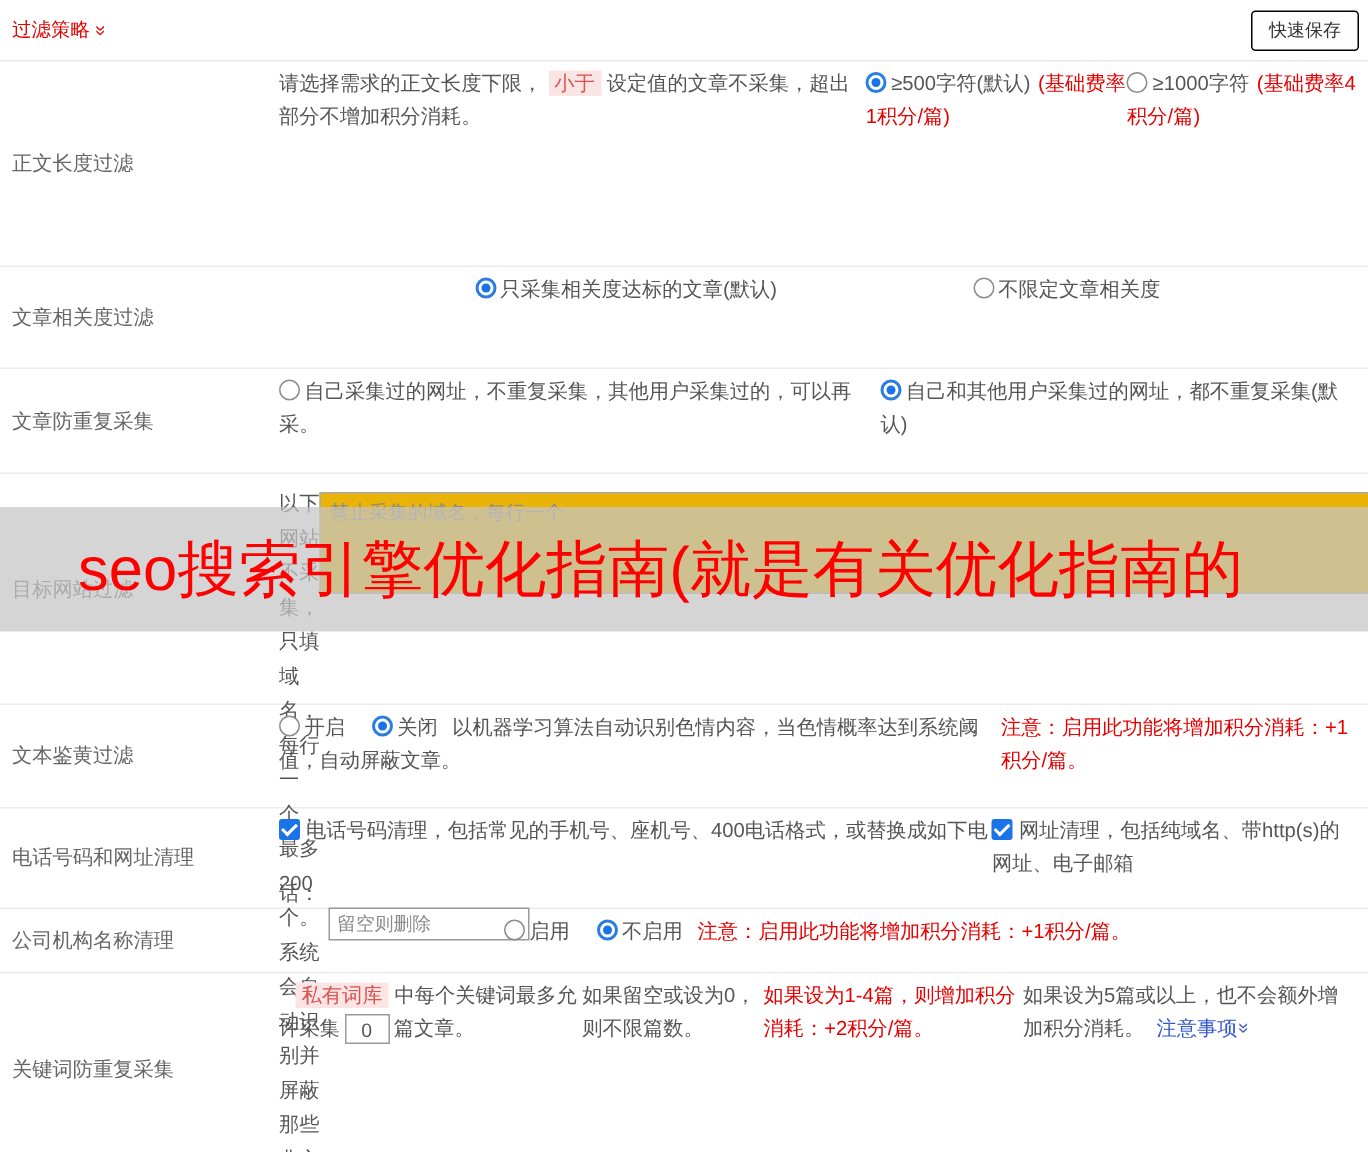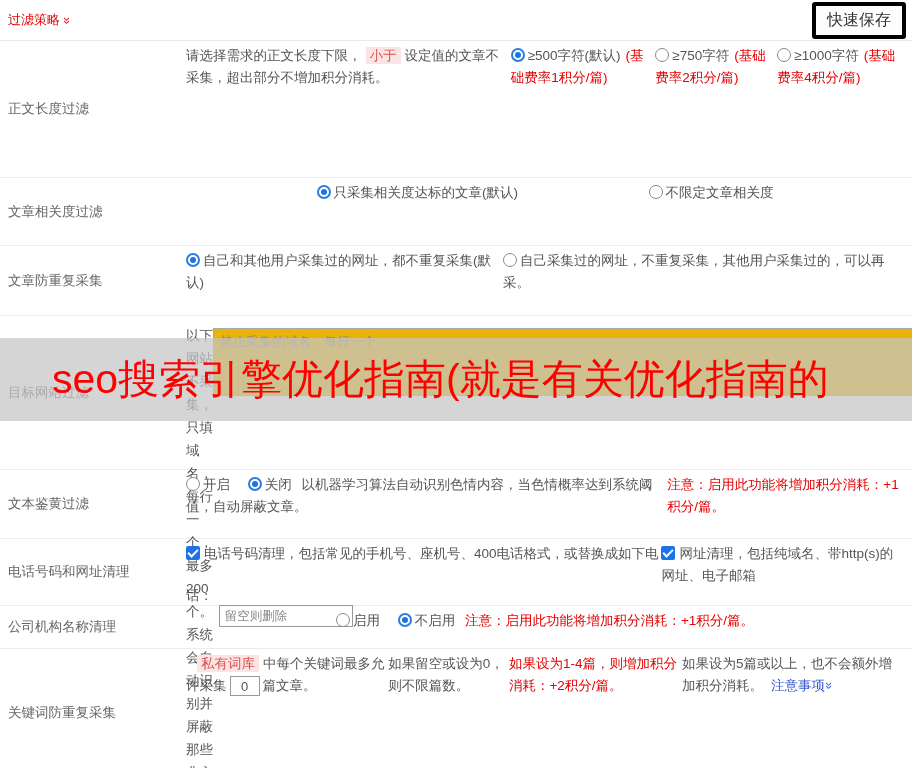--- a/index.html
+++ b/index.html
@@ -15,21 +15,21 @@
   .header {
     height:41px; display:flex; align-items:center; justify-content:space-between;
     padding:0 6px 0 8px; border-bottom:1px solid #e9e9e9;
   }
   .header-title { color:#e60000; font-size:13px; display:flex; align-items:center; gap:4px; cursor:pointer; }
   .chevron-down { display:inline-block; transform:rotate(90deg); font-size:13px; line-height:1; }
   .chevron-red { color:#e60000; }
   .chevron-blue { color:#3657d0; margin-left:1px; }
   .chevron-down::before { content:"\00BB"; }
   .save-btn {
-    font-size:16px; color:#333; background:#fdfdfd; border:4px solid #000000;
+    font-size:12px; color:#333; background:#fdfdfd; border:1px solid #000000;
     border-radius:3px; padding:4px 11px; cursor:pointer;
   }
 
   
   .row { display:flex; border-bottom:1px solid #ececec; }
   .row-label { flex:0 0 186px; width:186px; padding-left:8px; display:flex; align-items:center; color:#666; }
   .row-content { flex:1; display:flex; flex-direction:row; justify-content:space-evenly; padding:4px 8px 4px 0; }
   .r1 { height:137px; } .r2 { height:68px; } .r3 { height:70px; } .r4 { height:154px; }
   .r5 { height:69px; } .r6 { height:67px; } .r7 { height:43px; } .r8 { height:127px; border-bottom:none; }
   .r4 .row-content { justify-content:flex-start; padding-top:8px; }
@@ -111,23 +111,20 @@
   <div class="row r1">
     <div class="row-label">正文长度过滤</div>
     <div class="row-content">
       <div class="line">
         <span>请选择需求的正文长度下限，</span><span class="hl">小于</span><span>设定值的文章不采集，超出部分不增加积分消耗。</span>
       </div>
       <label class="line opt">
         <span class="radio checked"></span><span>≥500字符(默认)</span><span class="red fee">(基础费率1积分/篇)</span>
       </label>
       <label class="line opt">
-        <span class="radio"></span><span>≥750字符</span><span class="red fee">(基础费率2积分/篇)</span>
-      </label>
-      <label class="line opt">
         <span class="radio"></span><span>≥1000字符</span><span class="red fee">(基础费率4积分/篇)</span>
       </label>
     </div>
   </div>
 
   <div class="row r2">
     <div class="row-label">文章相关度过滤</div>
     <div class="row-content">
       <label class="line opt">
         <span class="radio checked"></span><span>只采集相关度达标的文章(默认)</span>
@@ -135,24 +132,24 @@
       <label class="line opt">
         <span class="radio"></span><span>不限定文章相关度</span>
       </label>
     </div>
   </div>
 
   <div class="row r3">
     <div class="row-label">文章防重复采集</div>
     <div class="row-content">
       <label class="line opt">
+        <span class="radio"></span><span>自己采集过的网址，不重复采集，其他用户采集过的，可以再采。</span>
+      </label>
+      <label class="line opt">
         <span class="radio checked"></span><span>自己和其他用户采集过的网址，都不重复采集(默认)</span>
-      </label>
-      <label class="line opt">
-        <span class="radio"></span><span>自己采集过的网址，不重复采集，其他用户采集过的，可以再采。</span>
       </label>
     </div>
   </div>
 
   <div class="row r4">
     <div class="row-label">目标网站过滤</div>
     <div class="row-content">
       <div class="line" style="line-height:23px;">以下网站不采集，只填域名，每行一个，最多200个。系统会自动识别并屏蔽那些非文章类的网站，所以此项通常可以不设置。</div>
       <div class="textarea-wrap">
         <textarea placeholder="禁止采集的域名，每行一个" style=""></textarea>

